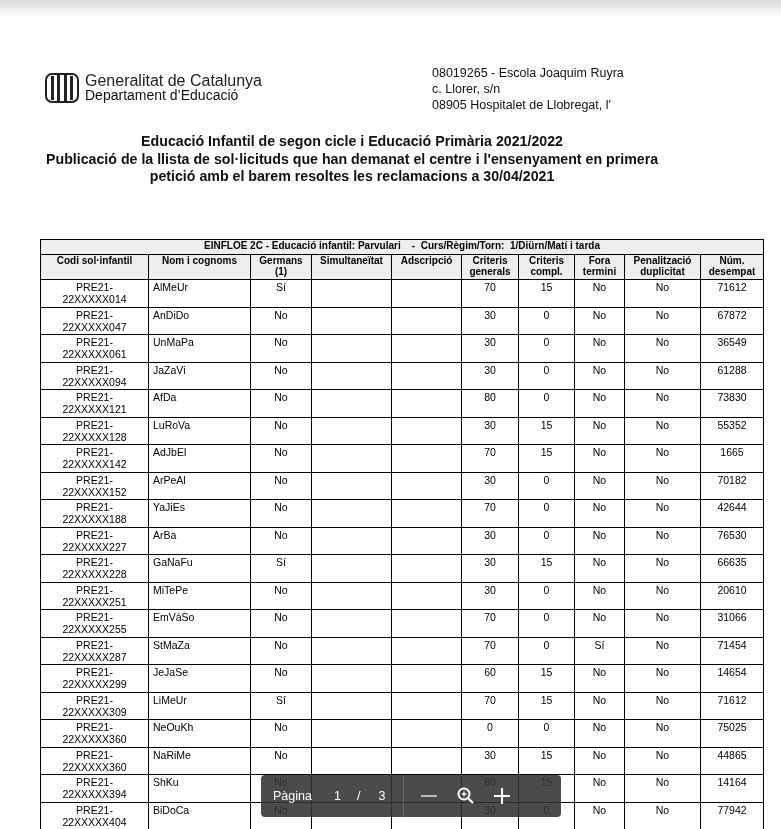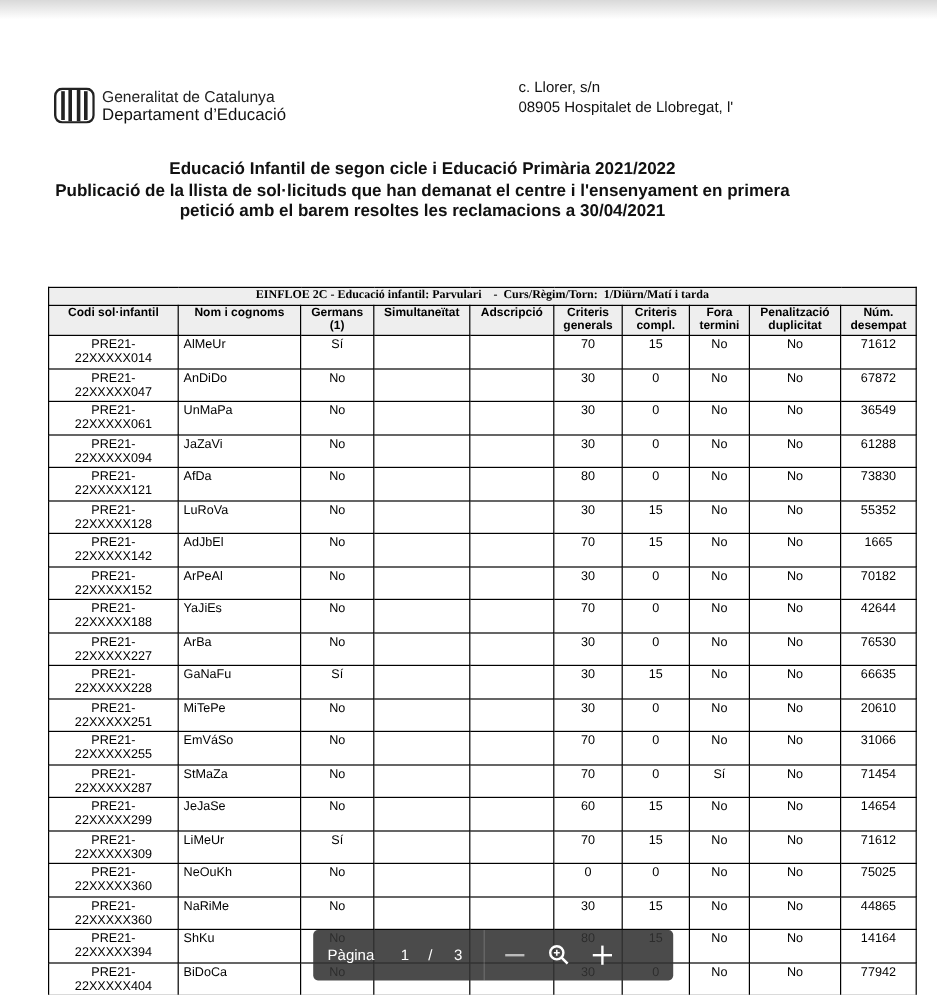--- a/index.html
+++ b/index.html
@@ -13,21 +13,21 @@
     position: absolute; left: 0; top: 0; width: 781px; height: 16px;
     background: linear-gradient(to bottom, #d9d9d9, #ffffff);
   }
   .logo {
     position: absolute; left: 45px; top: 73px; display: flex; align-items: center;
   }
   .logo-mark {
     width: 34px; height: 30px; margin-right: 6px;
   }
   .logo-text { line-height: 14px; }
-  .logo-line1 { font-size: 13px; color: #222; }
+  .logo-line1 { font-size: 16px; color: #222; }
   .logo-line2 { font-size: 14px; font-weight: normal; color: #111; }
   .address {
     position: absolute; left: 432px; top: 65px; font-size: 12.5px; line-height: 16px; color: #111;
   }
   .titles {
     position: absolute; left: 46px; top: 133px; font-size: 14.2px; font-weight: bold; line-height: 17.5px; color: #111; text-align: center;
   }
   table.grid {
     position: absolute; left: 40px; top: 239px; border-collapse: collapse;
     font-size: 10.5px; table-layout: fixed;
@@ -70,20 +70,21 @@
     <rect x="19" y="2" width="3" height="26" fill="#222"></rect>
     <rect x="25" y="3" width="3" height="24" fill="#222"></rect>
   </svg>
   <div class="logo-text">
     <div class="logo-line1">Generalitat de Catalunya</div>
     <div class="logo-line2">Departament d’Educació</div>
   </div>
 </div>
 
 <div class="address">
+  <div>08019265 - Escola Joaquim Ruyra</div>
   <div>c. Llorer, s/n</div>
   <div>08905 Hospitalet de Llobregat, l'</div>
 </div>
 
 <div class="titles">
   <div>Educació Infantil de segon cicle i Educació Primària 2021/2022</div>
   <div>Publicació de la llista de sol·licituds que han demanat el centre i l'ensenyament en primera</div>
   <div>petició amb el barem resoltes les reclamacions a 30/04/2021</div>
 </div>
 
@@ -95,21 +96,21 @@
       <col style="width:80px">
       <col style="width:70px">
     <col style="width:57px">
       <col style="width:56px">
       <col style="width:50px">
       <col style="width:76px">
       <col style="width:63px">
   </colgroup>
   <thead>
     <tr class="course-row">
-      <th colspan="10" style="white-space:pre;font-family:Liberation Serif, serif;">EINFLOE 2C - Educació infantil: Parvulari    -  Curs/Règim/Torn:  1/Diürn/Matí i tarda</th>
+      <th colspan="10" style="white-space:pre;">EINFLOE 2C - Educació infantil: Parvulari    -  Curs/Règim/Torn:  1/Diürn/Matí i tarda</th>
     </tr>
     <tr id="head-row">
         <th style="height: 24px;">
           <div>Codi sol·infantil</div>
           <div></div>
         </th>
         <th style="height: 24px;">
           <div>Nom i cognoms</div>
           <div></div>
         </th>

